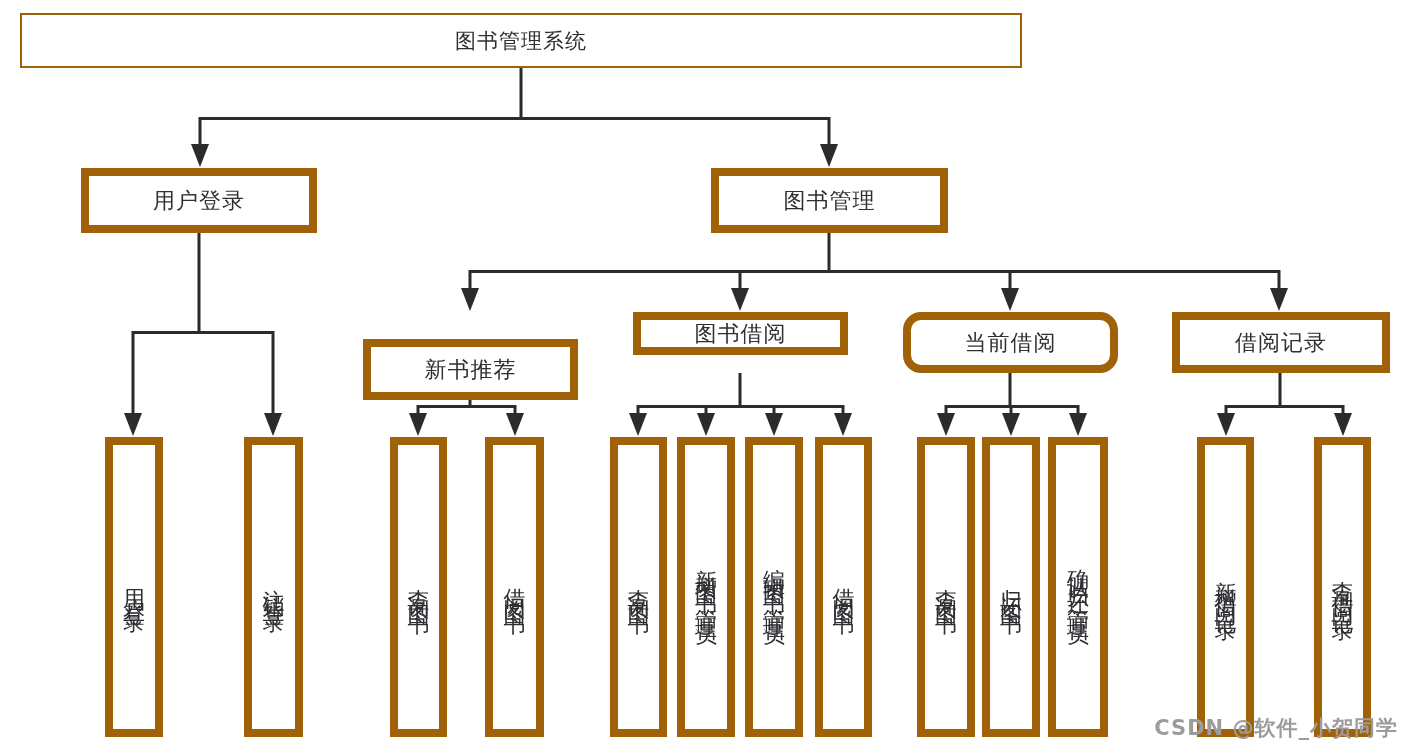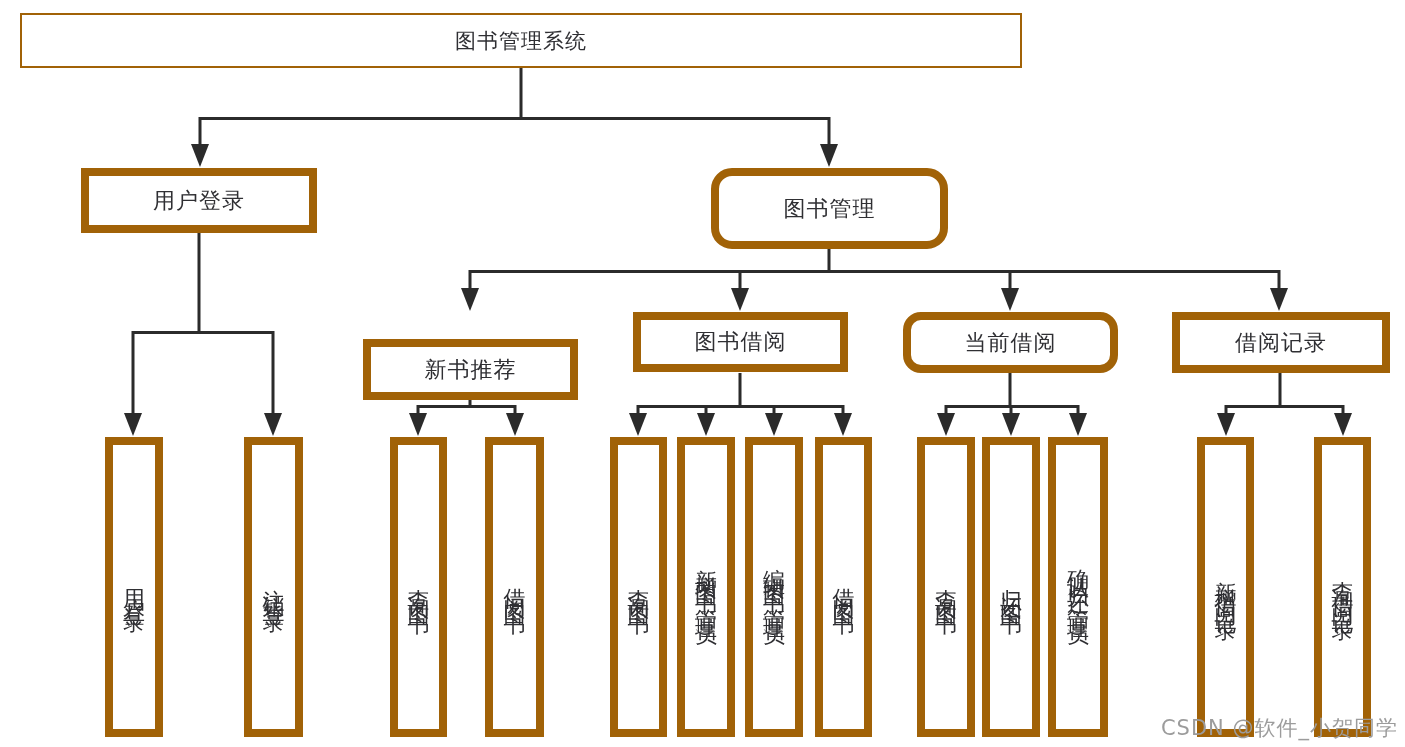--- a/index.html
+++ b/index.html
@@ -53,20 +53,21 @@
     white-space: nowrap;
   }
   .watermark {
     position: absolute;
     right: 7px;
     bottom: 5px;
     font-size: 21px;
     color: #9c9c9c;
     letter-spacing: 1px;
     white-space: nowrap;
+    font-weight: bold;
   }
 </style>
 </head>
 <body>
 
 <div id="stage">
 
   <svg id="wires" viewBox="0 0 1405 747" xmlns="http://www.w3.org/2000/svg">
 
     <path d="M521 68 V120 M198.5 118.5 H830.5 M200 118.5 V146 M829 118.5 V146"></path>
@@ -103,28 +104,28 @@
     <polygon points="1343,436 1334,413 1352,413"></polygon>
   </svg>
 
   <div class="node root" style="left:20px; top:13px; width:1002px; height:55px;">
     <span>图书管理系统</span>
   </div>
 
   <div class="node" style="left:81px; top:168px; width:236px; height:65px;">
     <span>用户登录</span>
   </div>
-  <div class="node" style="left:711px; top:168px; width:237px; height:81px;border-radius:21px;">
+  <div class="node" style="left:711px; top:168px; width:237px; height:65px;">
     <span>图书管理</span>
   </div>
 
   <div class="node" style="left:363px; top:312px; width:215px; height:61px;margin-top:27px;">
     <span>新书推荐</span>
   </div>
-  <div class="node" style="left:633px; top:312px; width:215px; height:60px;">
+  <div class="node" style="left:633px; top:312px; width:215px; height:43px;">
     <span>图书借阅</span>
   </div>
   <div class="node" style="left:903px; top:312px; width:215px; height:61px;border-radius:18px;">
     <span>当前借阅</span>
   </div>
   <div class="node" style="left:1172px; top:312px; width:218px; height:61px;">
     <span>借阅记录</span>
   </div>
 
   <div class="node leaf" style="left:105px; top:437px; width:58px; height:300px;">

